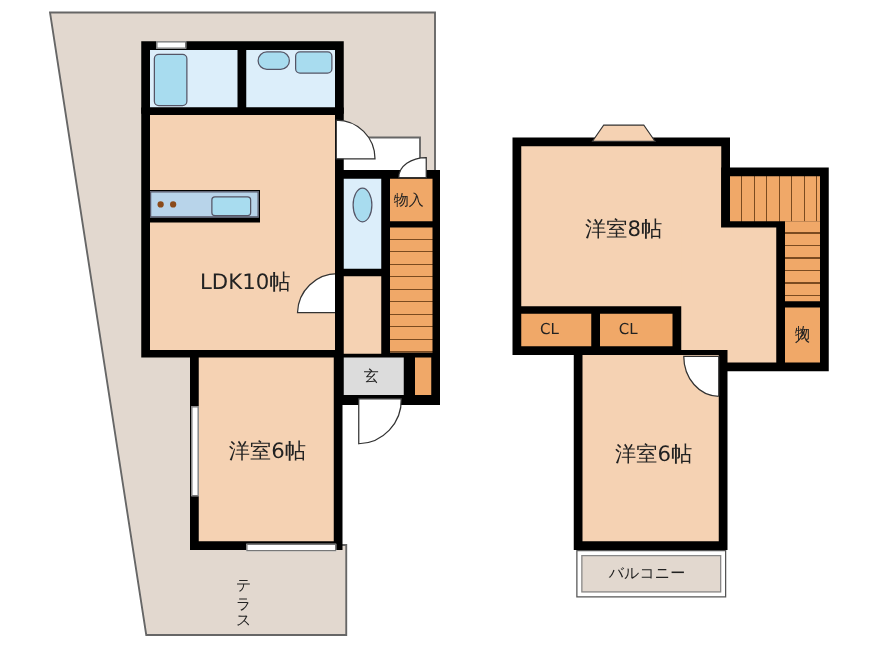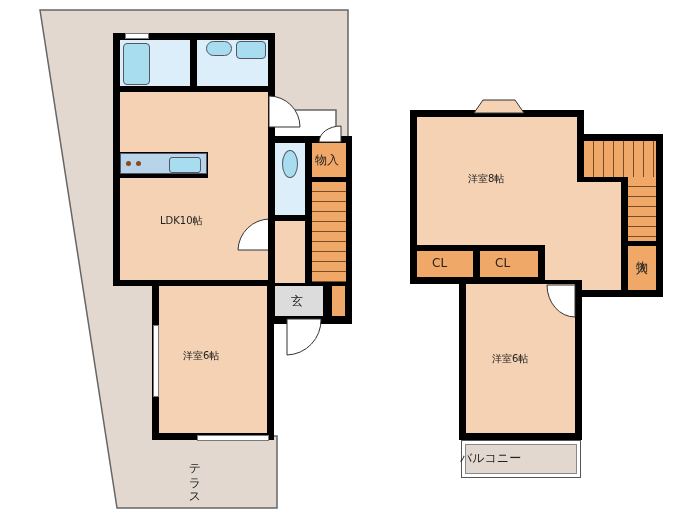--- a/index.html
+++ b/index.html
@@ -3,21 +3,21 @@
 <meta charset="utf-8">
 <style>
   html,body{margin:0;padding:0;background:#fff;}
   body{width:700px;height:525px;position:relative;overflow:hidden;font-family:"DejaVu Sans","Liberation Sans",sans-serif;}
   .abs{position:absolute;box-sizing:border-box;}
   .wall{background:#000;}
   .room{background:#f5d2b3;}
   .wet{background:#dceefa;}
   .storage{background:#f0a868;}
   .entry{background:#dcdcdc;}
-  .label{position:absolute;font-size:10px;color:#222;white-space:nowrap;}
+  .label{position:absolute;font-size:17px;color:#222;white-space:nowrap;}
   .lbl-sm{font-size:12px;}
   .vert{writing-mode:vertical-rl;letter-spacing:1px;}
   .stairs{background:repeating-linear-gradient(180deg,#f0a868 0 9px,#7a4a20 9px 10px);}
   .stairs-h{background:repeating-linear-gradient(90deg,#f0a868 0 9px,#7a4a20 9px 10px);}
   .fixture{position:absolute;border:1.5px solid #556;background:#a8dcef;border-radius:4px;}
   .win{position:absolute;background:#fff;border:1px solid #777;}
 </style>
 </head>
 <body>
 
@@ -104,14 +104,14 @@
   <div class="abs wall" style="left:459px;top:280px;width:123px;height:160px;"></div>
   <div class="abs room" style="left:466px;top:284px;width:109px;height:149px;"></div>
   <svg class="abs" style="left:546px;top:284px;" width="30" height="34">
       <path d="M29,33 L29,1 L1,1 A28,32 0 0 0 29,33" fill="#fff" stroke="#333"></path>
     </svg>
   <div class="label" style="left:492px;top:352px;">洋室6帖</div>
 
   <div class="abs" style="left:461px;top:440px;width:120px;height:38px;border:1px solid #555;background:#fff;padding:3px;">
     <div style="width:100%;height:100%;background:#e2d8cf;border:1px solid #888;box-sizing:border-box;"></div>
   </div>
-  <div class="label lbl-sm" style="left:460px;top:450px;">バルコニー</div>
+  <div class="label lbl-sm" style="left:487px;top:450px;">バルコニー</div>
 </div>
 
 </body></html>

